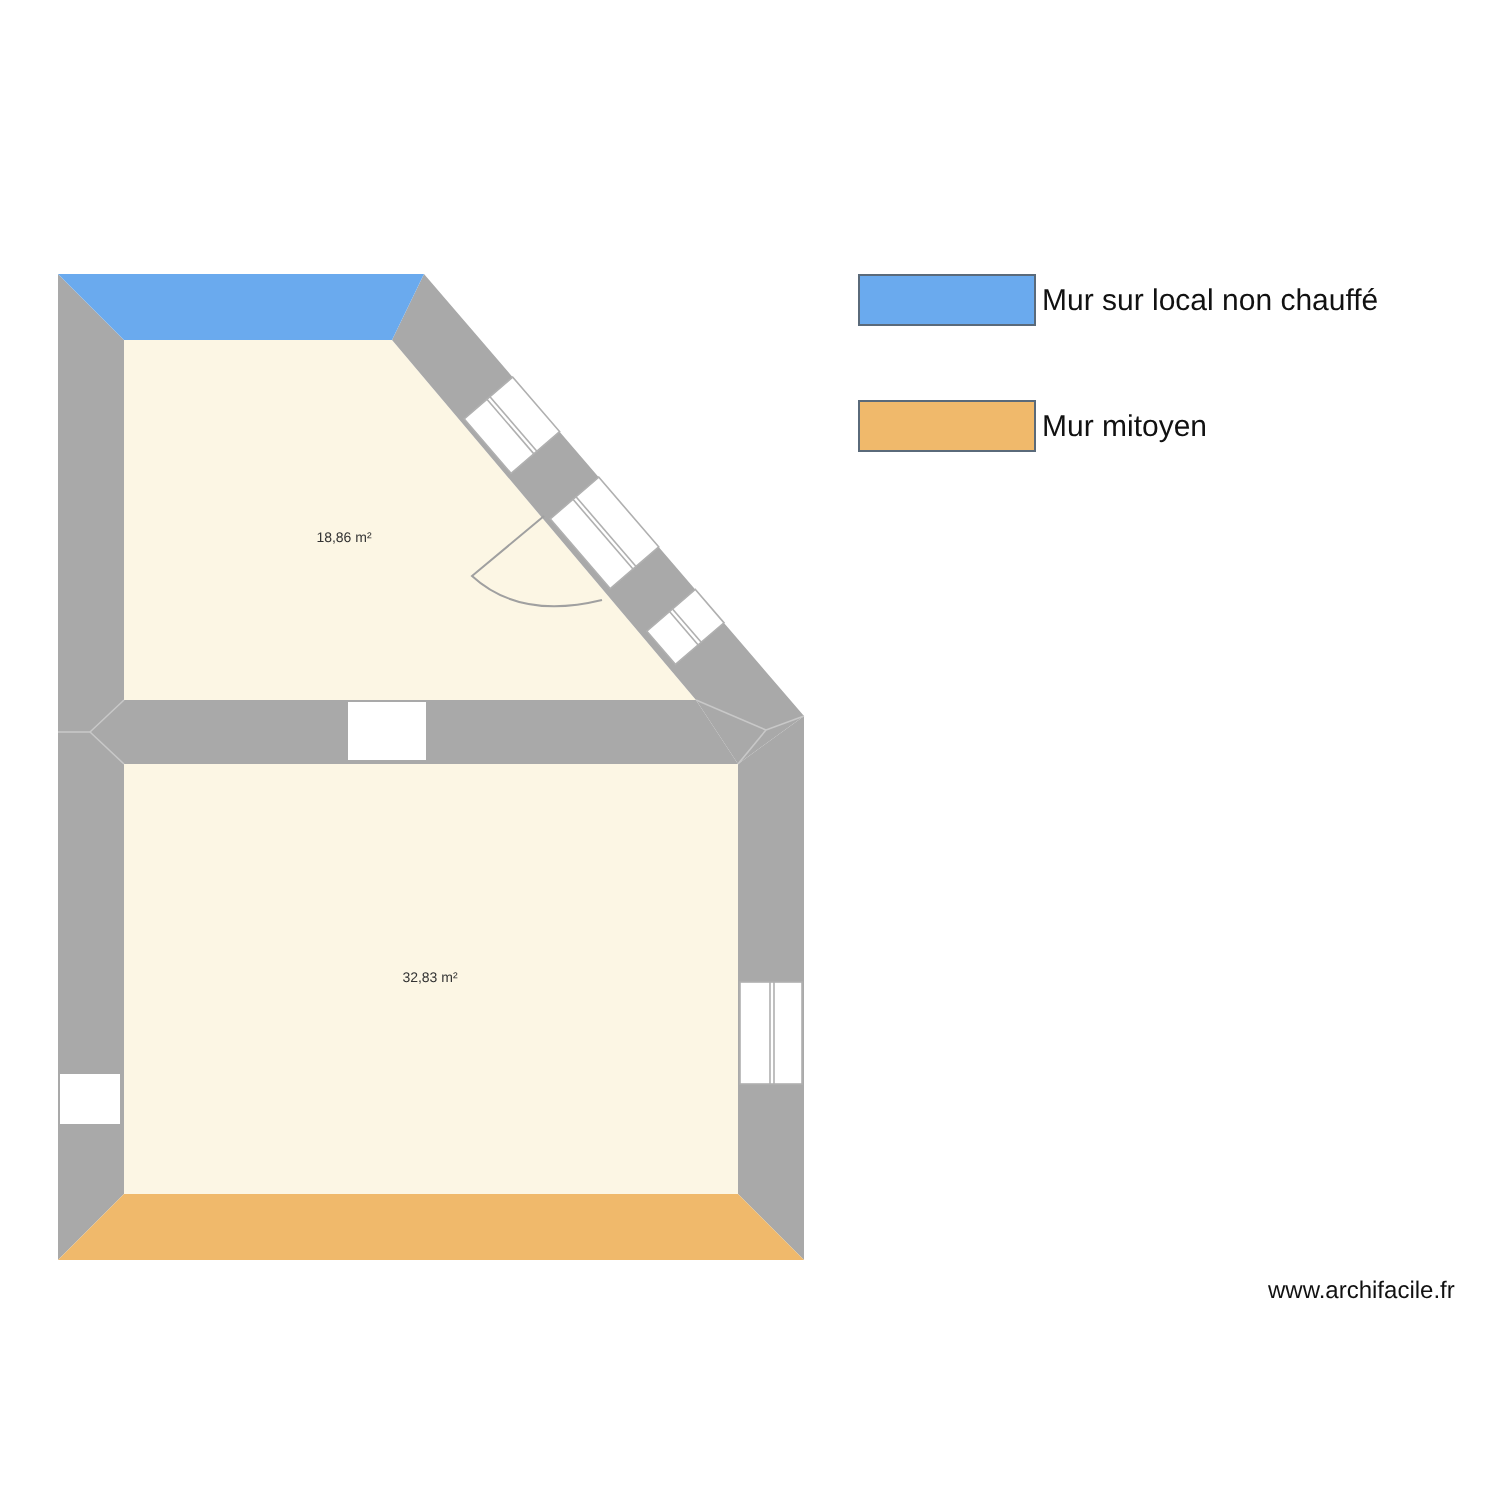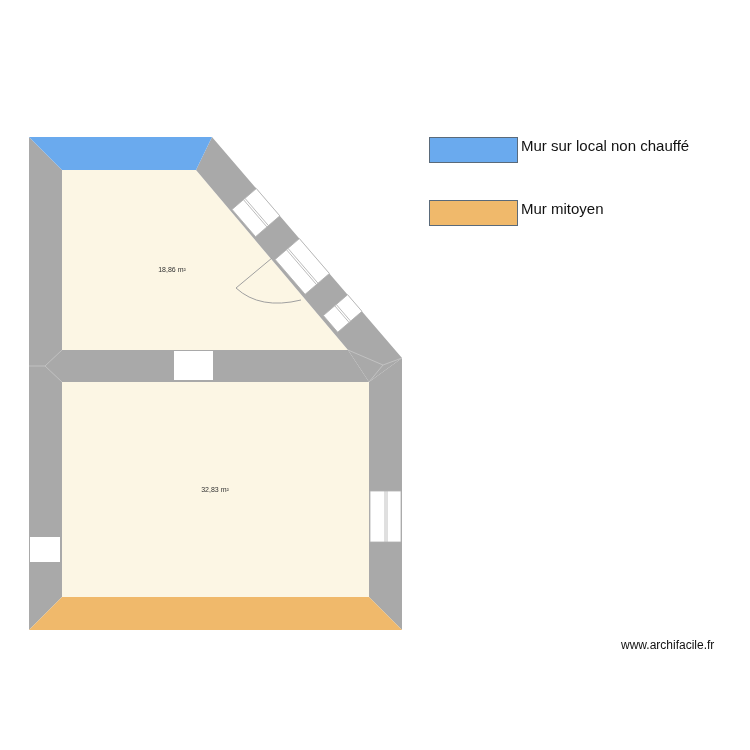--- a/index.html
+++ b/index.html
@@ -1,22 +1,22 @@
 <!DOCTYPE html>
 <html><head>
 <meta charset="utf-8">
 <style>
   html,body{margin:0;padding:0;background:#fff;}
   body{width:750px;height:750px;position:relative;overflow:hidden;font-family:"Liberation Sans",sans-serif;}
   svg.plan{position:absolute;left:0;top:0;}
-  .legend-item{position:absolute;left:429px;display:flex;align-items:flex-start;}
+  .legend-item{position:absolute;left:429px;display:flex;align-items:center;}
   .swatch{width:89px;height:26px;border:1px solid #5a6a7a;box-sizing:border-box;}
   .legend-label{font-size:15px;color:#111;margin-left:3px;white-space:nowrap;}
   .area-label{position:absolute;font-size:7px;color:#333;transform:translateX(-50%);white-space:nowrap;}
-  .watermark{position:absolute;left:621px;top:638px;font-size:12px;color:#111;}
+  .watermark{position:absolute;left:634px;top:638px;font-size:12px;color:#111;}
 </style>
 </head>
 <body>
 
 <svg class="plan" width="750" height="750" viewBox="0 0 750 750">
 
   <polygon points="62,170 196,170 348,350 62,350" fill="#fcf6e4"></polygon>
   <rect x="62" y="382" width="307" height="215" fill="#fcf6e4"></rect>
 
   <polygon points="29,137 62,170 62,597 29,630" fill="#a9a9a9"></polygon>

